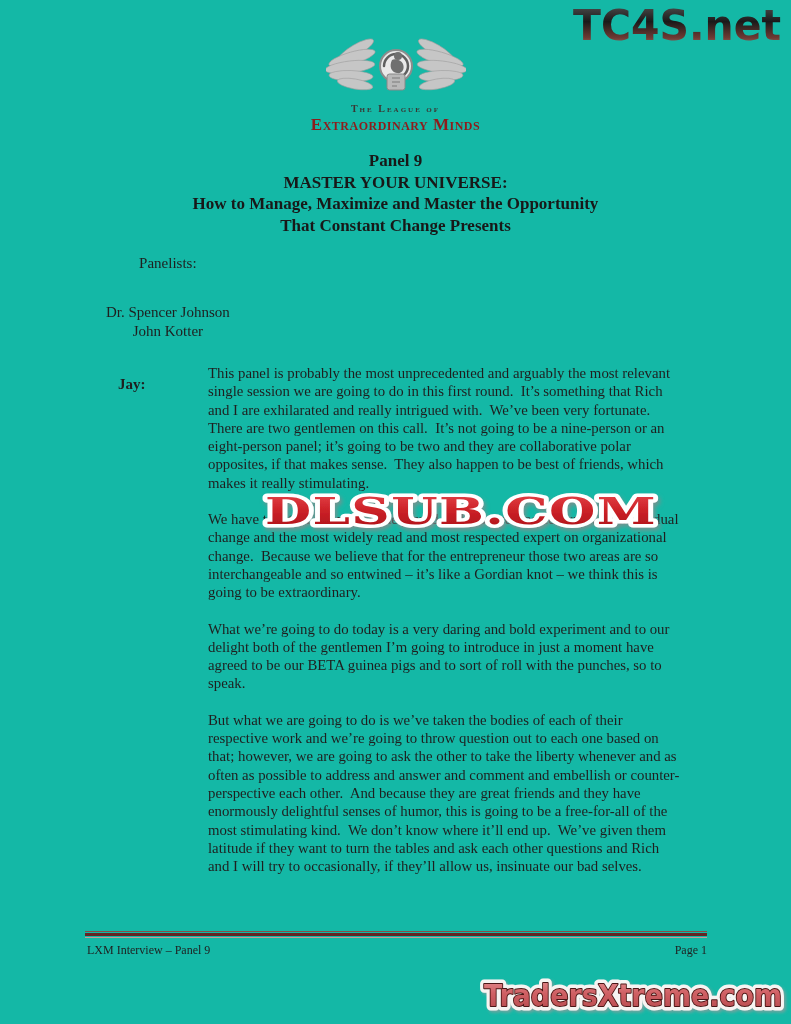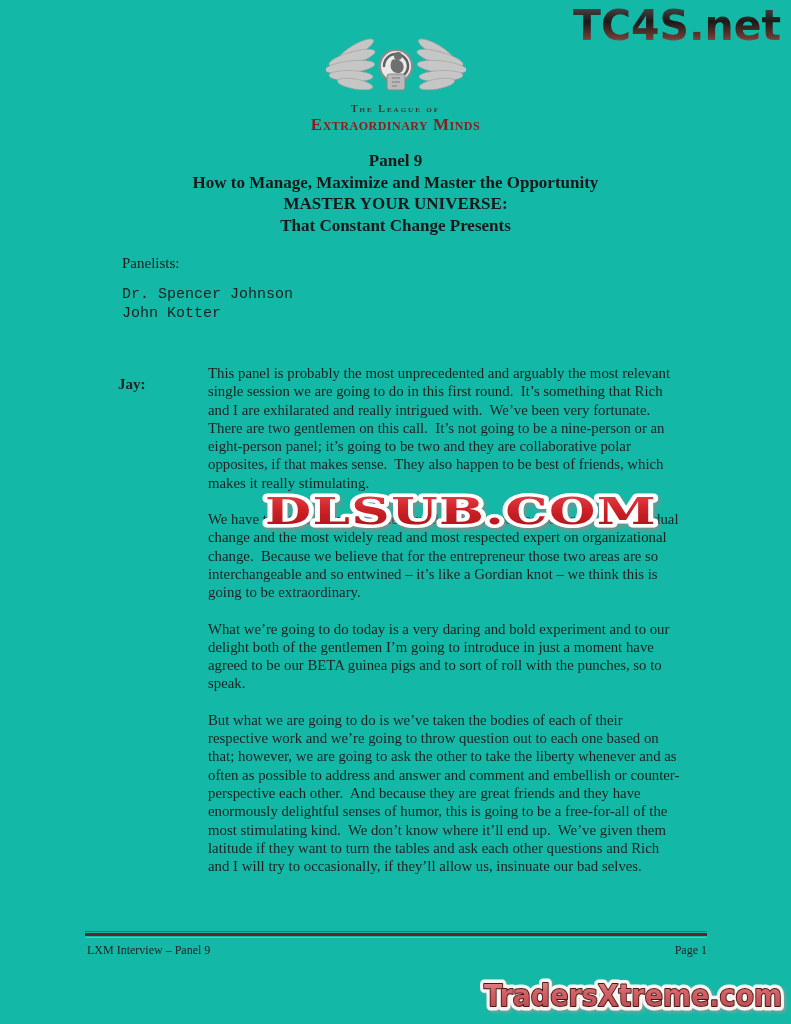--- a/index.html
+++ b/index.html
@@ -31,22 +31,22 @@
   }
 
   
   .title-block {
     position: absolute; top: 150px; left: 0; width: 100%;
     text-align: center; font-weight: bold; font-size: 17px; line-height: 21.5px;
     color: #181818;
   }
 
   
-  .panelists { position: absolute; left: 122px; top: 254px; font-size: 15px; line-height: 19px; }
-  .panelist-names { margin-top: 12px; font-family: Liberation Mono, monospace; }
+  .panelists { position: absolute; left: 106px; top: 254px; font-size: 15px; line-height: 19px; text-align: center; }
+  .panelist-names { margin-top: 30px; }
 
   
   .transcript { position: absolute; left: 118px; top: 364px; width: 562px; }
   .speaker { position: absolute; left: 0; top: 12px; font-weight: bold; font-size: 15px; }
   .paragraphs { margin-left: 90px; width: 472px; font-size: 14.8px; line-height: 18.3px; text-align: left; }
   .paragraphs p { margin: 0 0 18px 0; white-space: pre-wrap; }
 
   
   .dlsub { position: absolute; left: 252px; top: 484px; width: 418px; height: 54px; }
   .dlsub text { font-family: "DejaVu Serif", serif; font-weight: bold; }
@@ -108,22 +108,22 @@
       <path d="M66,24 c-3,6 -1,12 5,13 c5,1 8,-4 6,-9 c-1.5,-3.5 -8,-6 -11,-4 z" fill="#6f6f6f"></path>
       <rect x="61" y="38" width="18" height="16" rx="2.5" fill="#b9b9b9" stroke="#888888"></rect>
       <path d="M66,42 h8 M66,46 h8 M66,50 h5" stroke="#7d7d7d" stroke-width="1.2" fill="none"></path>
     </svg>
     <div class="logo-line1">The League of</div>
     <div class="logo-line2">Extraordinary Minds</div>
   </div>
 
   <div class="title-block">
     <div>Panel 9</div>
+    <div>MASTER YOUR UNIVERSE:</div>
     <div>How to Manage, Maximize and Master the Opportunity</div>
-    <div>MASTER YOUR UNIVERSE:</div>
     <div>That Constant Change Presents</div>
   </div>
 
   <div class="panelists">
     <div class="panelists-heading">Panelists:</div>
     <div class="panelist-names">
       <div>Dr. Spencer Johnson</div>
       <div>John Kotter</div>
     </div>
   </div>

